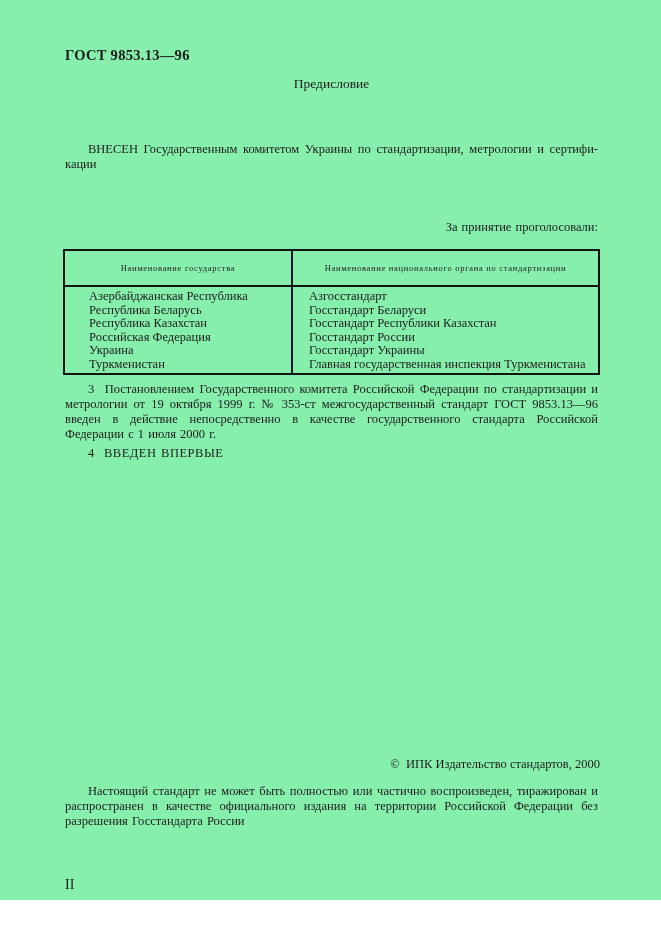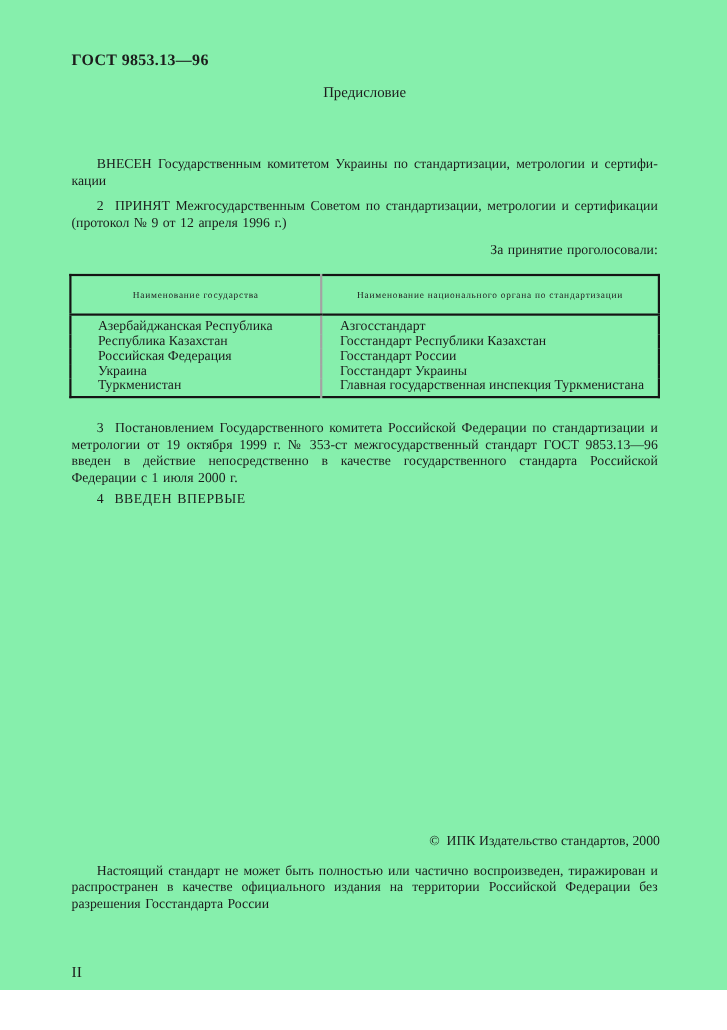--- a/index.html
+++ b/index.html
@@ -69,21 +69,21 @@
     font-weight: normal;
     font-size: 8.5px;
     letter-spacing: 0.7px;
     text-align: center;
     vertical-align: middle;
     padding: 2px 6px;
     color: #222222;
   }
   .vote-table th:first-child,
   .vote-table td:first-child {
-    border-right: 2px solid #a3a3a3;
+    border-right: 2px solid #0f172a;
   }
   .vote-table td {
     font-size: 12.5px;
     line-height: 13.5px;
     padding: 0 4px 0 24px;
     vertical-align: top;
     white-space: nowrap;
     overflow: hidden;
   }
   .vote-table td:last-child { padding-left: 16px; margin-left: 20px; }
@@ -113,39 +113,42 @@
 
 <div class="page">
 
   <div class="doc-number">ГОСТ 9853.13—96</div>
 
   <div class="preface-title">Предисловие</div>
 
 
   <p class="body-par p-vnesen">ВНЕСЕН Государственным комитетом Украины по стандартизации, метрологии и сертифи­кации</p>
 
-  <p class="body-par p2">2&nbsp; ПРИНЯТ Межгосударственным Советом по стандартизации, метрологии и сертификации (протокол № 9 от 12 апреля 1996 г.)</p>
 
   <p class="body-par voted">За принятие проголосовали:</p>
 
   <table class="vote-table">
     <colgroup>
       <col class="c1">
       <col class="c2">
     </colgroup>
     <thead>
       <tr>
         <th>Наименование государства</th>
         <th>Наименование национального органа по стандартизации</th>
       </tr>
     </thead>
     <tbody>
       <tr>
         <td>Азербайджанская Республика</td>
         <td>Азгосстандарт</td>
+      </tr>
+      <tr>
+        <td>Республика Беларусь</td>
+        <td>Госстандарт Беларуси</td>
       </tr>
       <tr>
         <td>Республика Казахстан</td>
         <td>Госстандарт Республики Казахстан</td>
       </tr>
       <tr>
         <td>Российская Федерация</td>
         <td>Госстандарт России</td>
       </tr>
       <tr>

